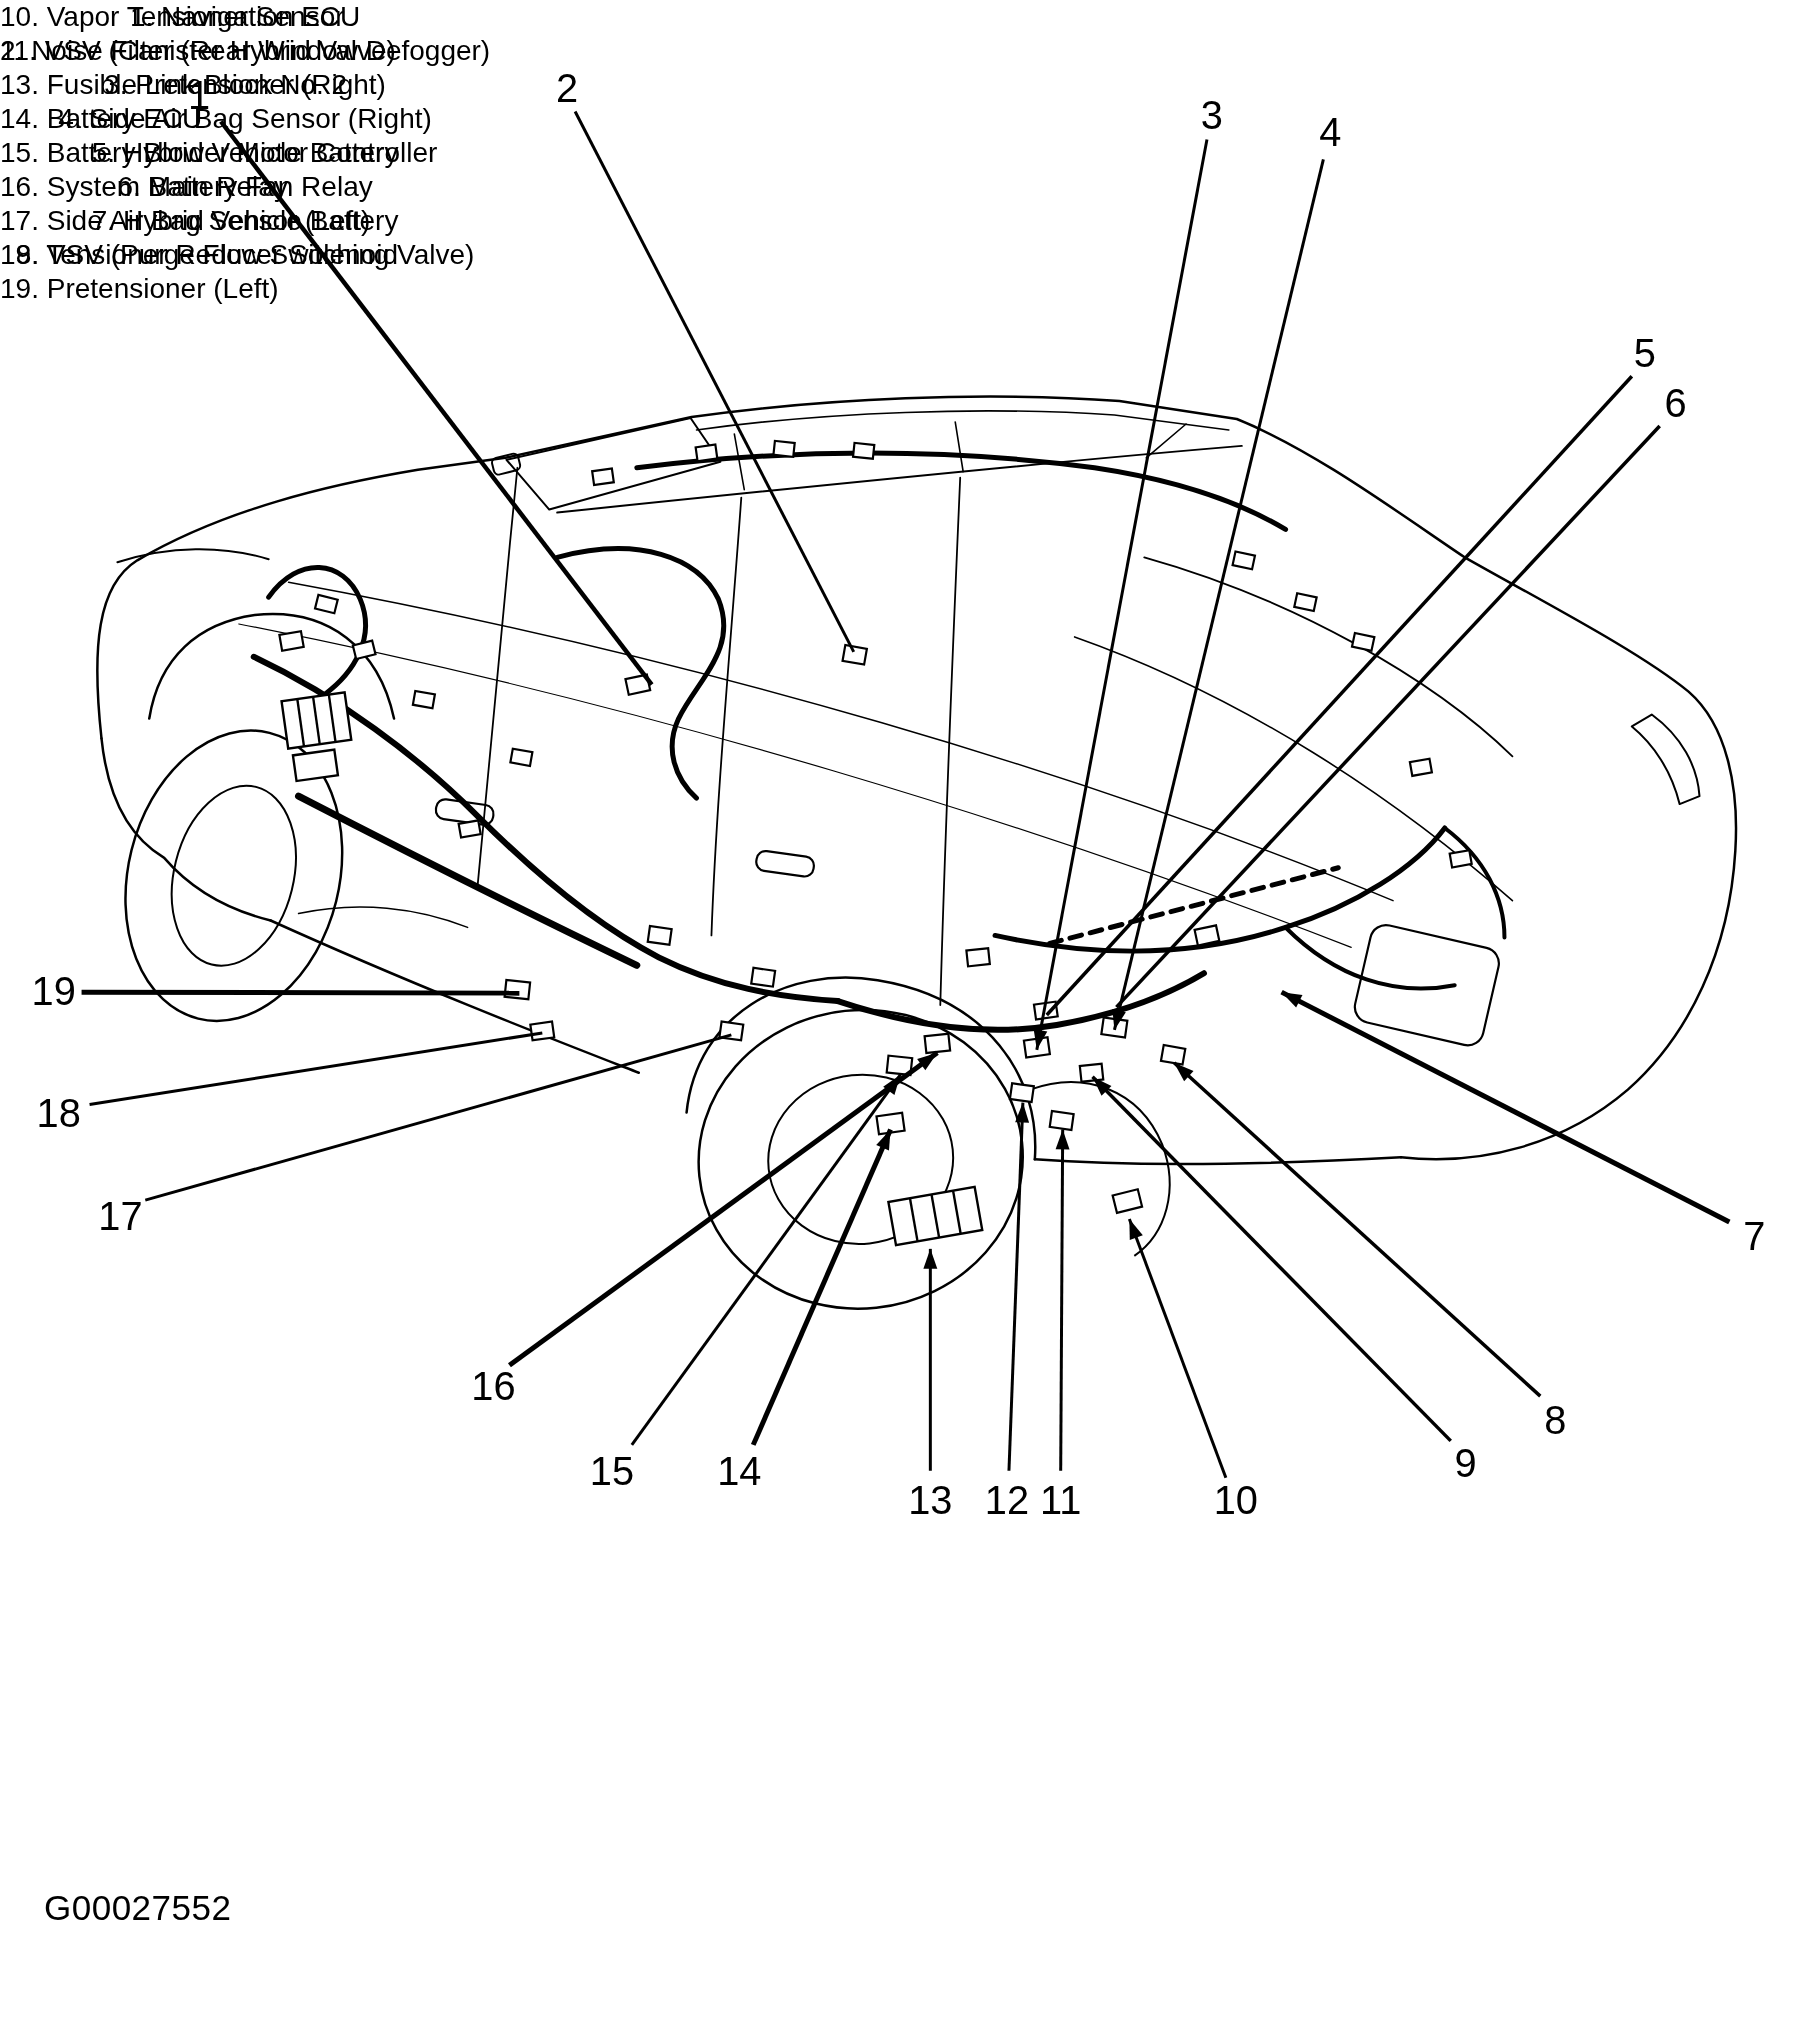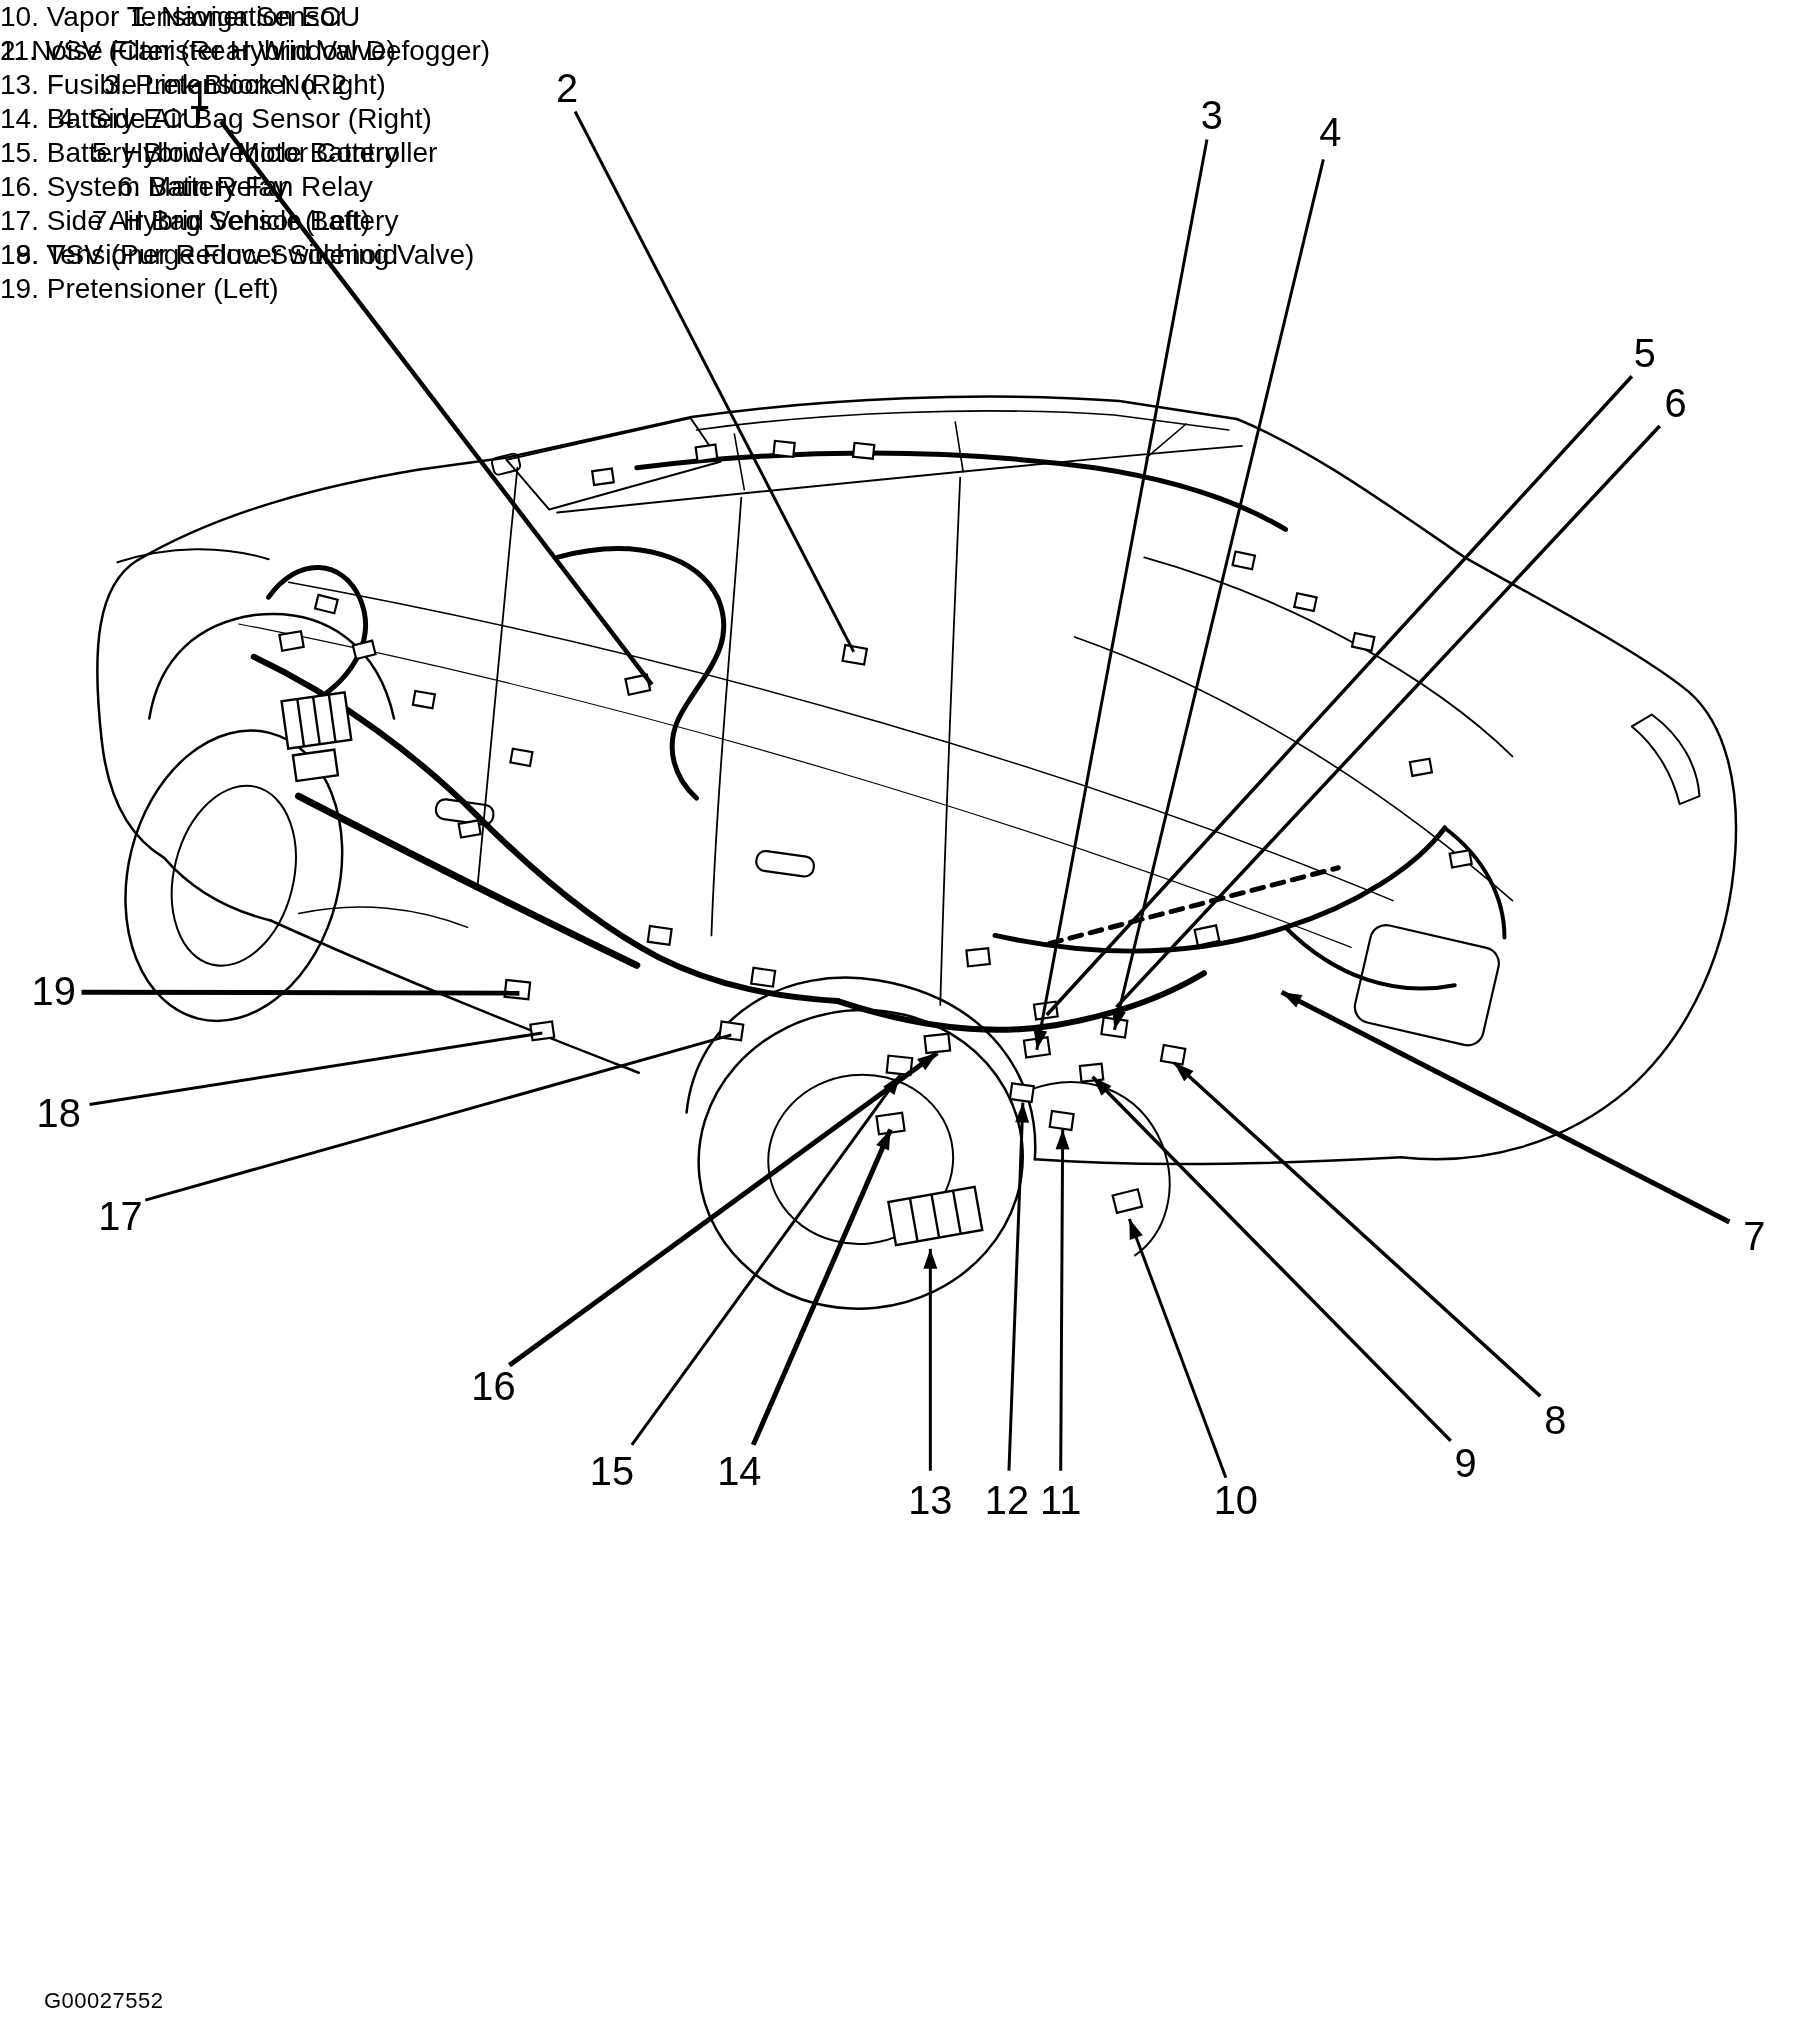--- a/index.html
+++ b/index.html
@@ -23,22 +23,22 @@
     line-height:34px;
     white-space:nowrap;
   }
   .legend ol{list-style:none;margin:0;padding:0;}
   .legend li{height:34px;}
   .legend .li-num{display:inline-block;}
   #legend-left{left:221px;top:1596px;text-align:center;}
   #legend-right{left:963px;top:1596px;}
   .figure-id{
     position:absolute;
-    left:44px;top:1988px;
-    font-size:22px;
+    left:44px;top:1888px;
+    font-size:35px;
     letter-spacing:0.5px;
     text-align:right;
   }
 </style>
 </head>
 <body>
 
 <div class="stage">
 
   <svg width="1799" height="2043" viewBox="0 0 1808 2053">

